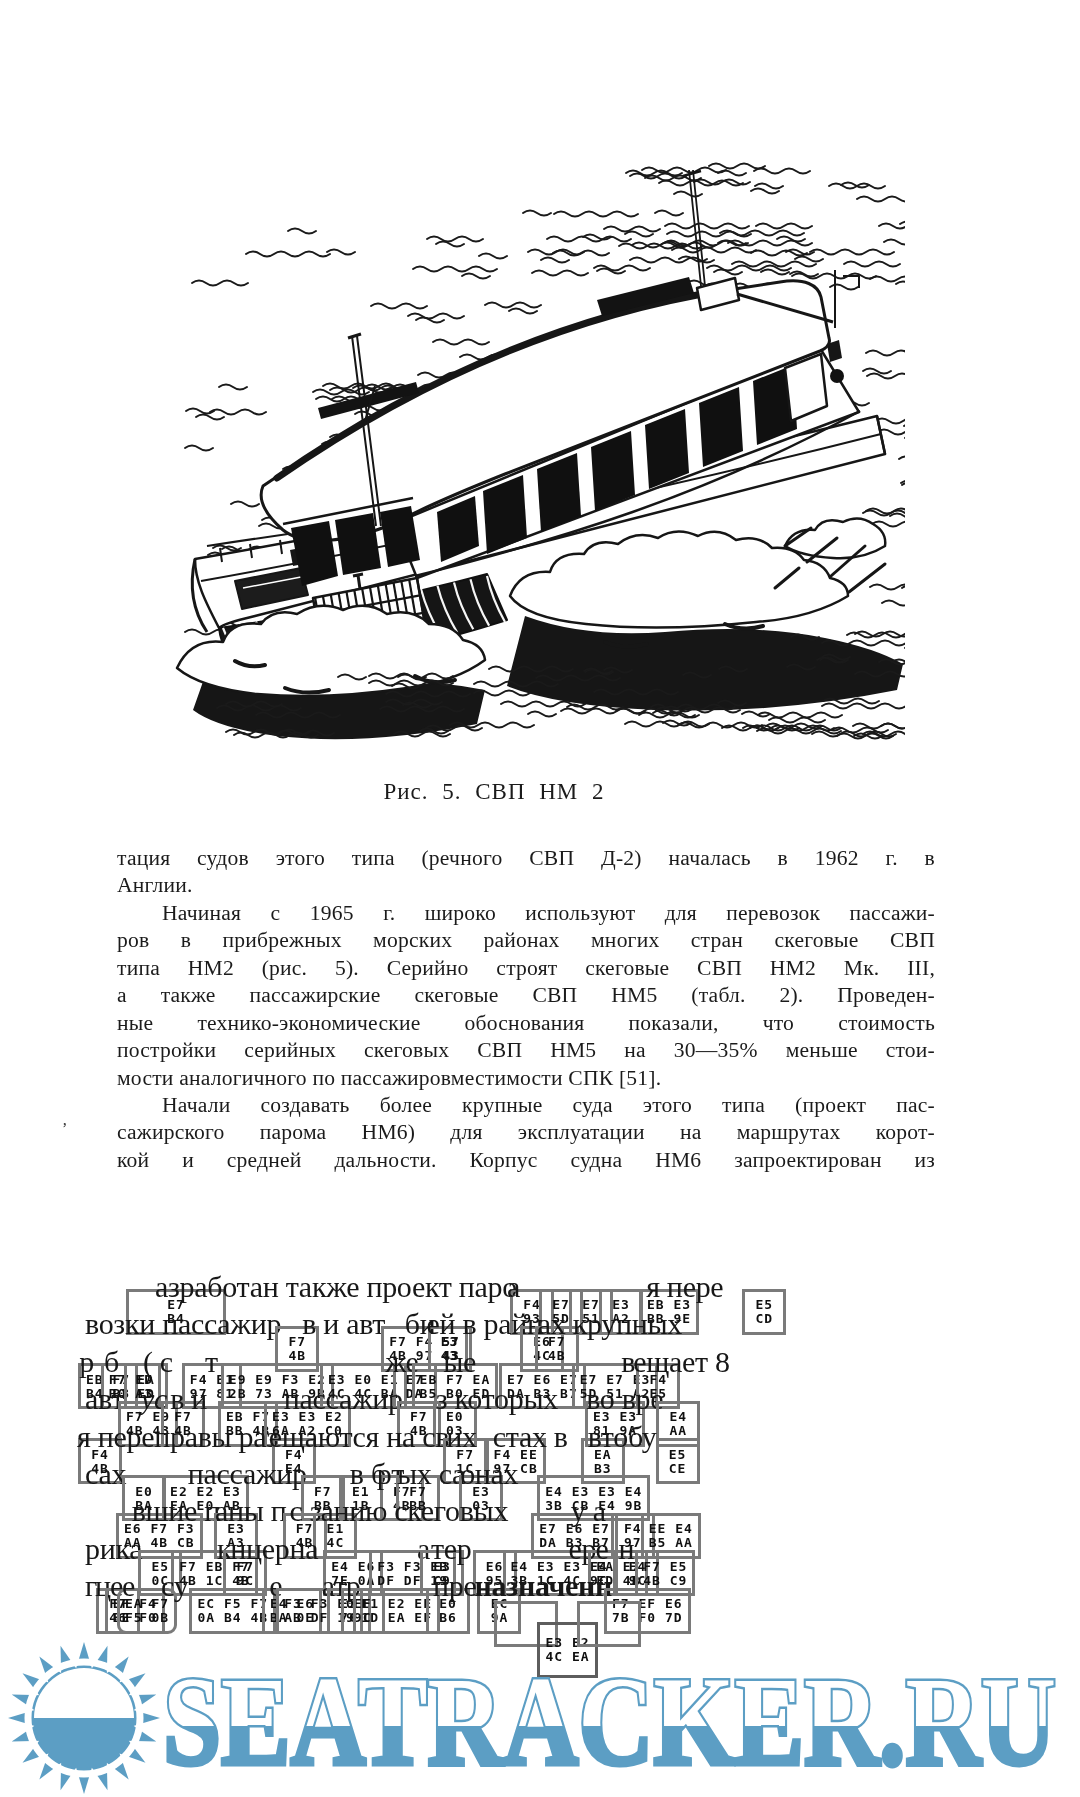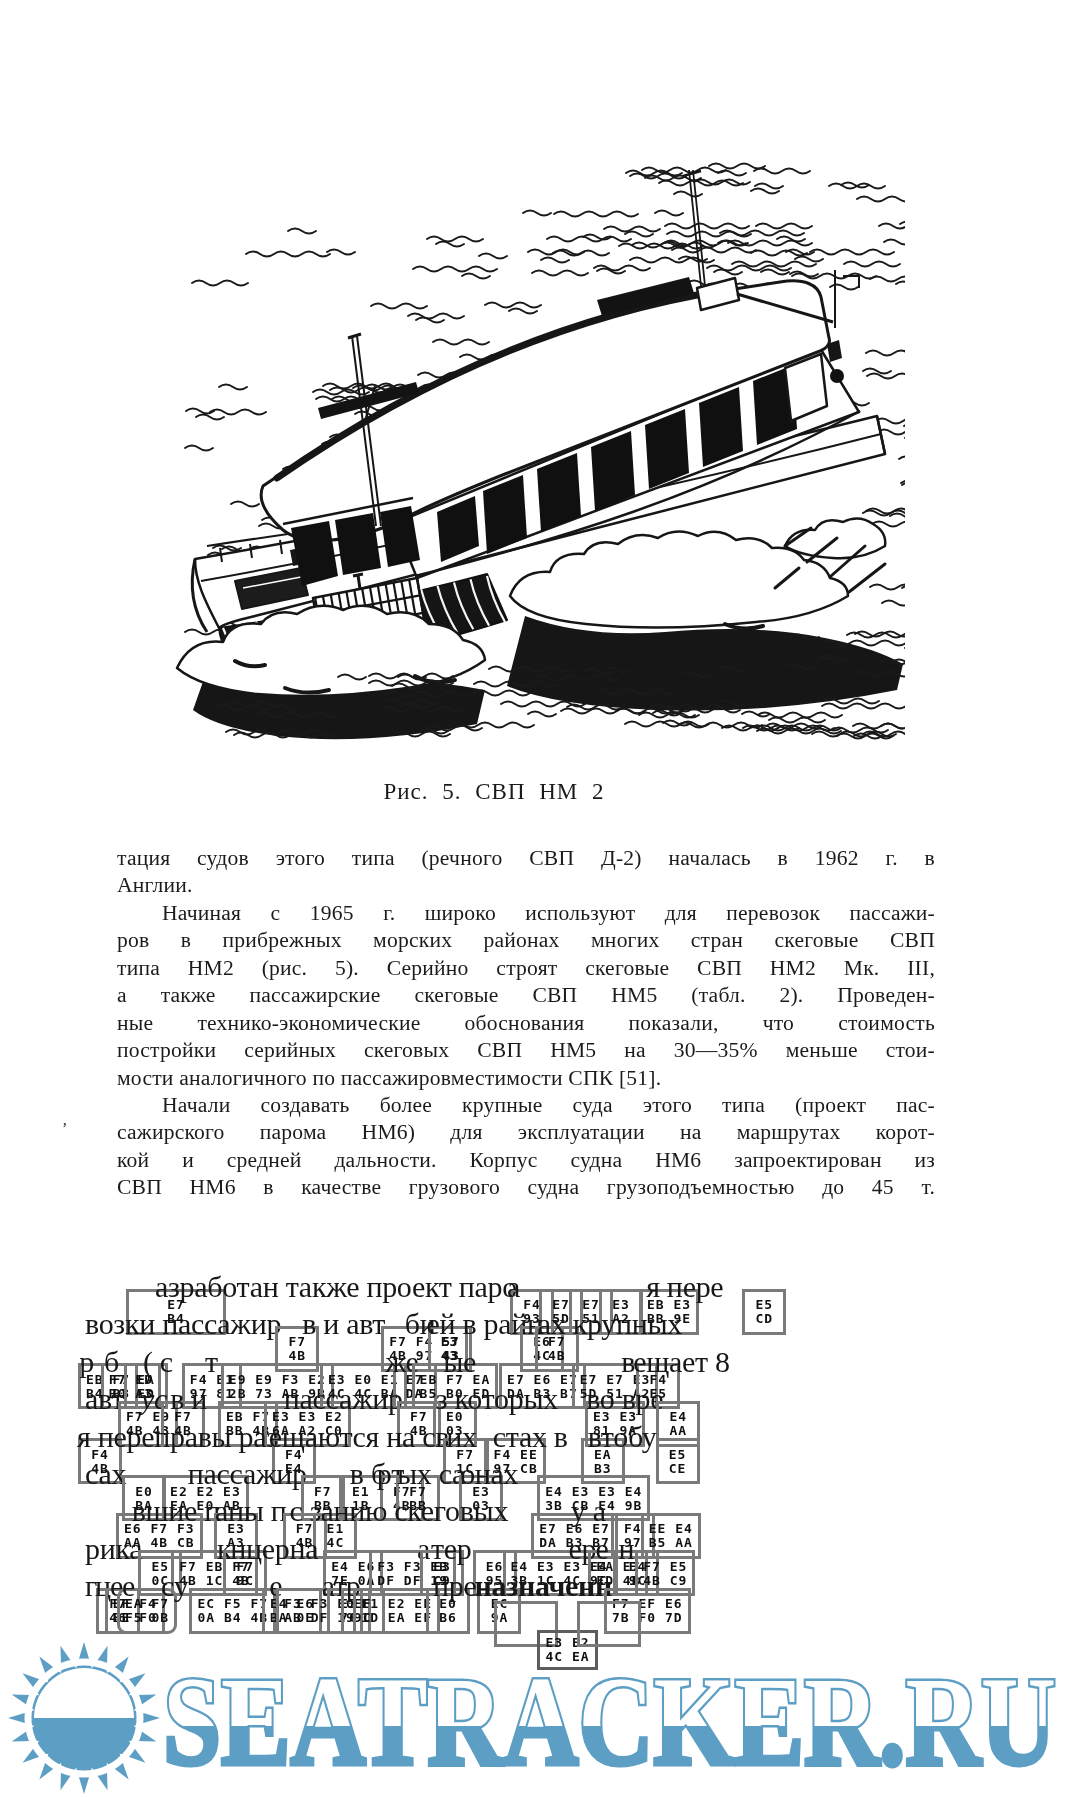--- a/index.html
+++ b/index.html
@@ -17,21 +17,21 @@
       letter-spacing:.2px;white-space:normal;}
   .bl.last{text-align-last:left;}
   .bl.ind{text-indent:45px;}
   
   .corr{position:absolute;left:85px;top:1268px;width:965px;font-size:30px;color:#171717;}
   .cline{height:37.4px;line-height:37.4px;white-space:nowrap;}
   .ct{letter-spacing:-0.3px;}
   .cbox{display:inline-flex;flex-direction:column;justify-content:center;align-items:center;
         gap:1px;border:3px solid var(--boxline);height:46px;min-width:44px;padding:0 5px;
         margin:0 -7px;vertical-align:-12px;box-sizing:border-box;background:transparent;}
-  .cbox.big{border-color:#5d5d5d;height:40px;}
+  .cbox.big{border-color:#5d5d5d;height:56px;}
   .hx{font-family:"DejaVu Sans Mono",monospace;font-weight:bold;font-size:13px;
       line-height:13px;letter-spacing:1px;color:#101010;white-space:pre;}
   .ebox{display:inline-block;border:3px solid var(--boxline);height:46px;width:50px;
         margin:0 -7px;vertical-align:-12px;box-sizing:border-box;}
   .ctail{position:absolute;left:85px;top:1601px;width:965px;text-align:center;}
   .speck{position:absolute;left:62px;top:1120px;font-size:16px;color:#333;}
   
   .wm{position:absolute;left:0;top:1638px;width:1080px;height:159px;}
 </style>
 </head>
@@ -450,21 +450,20 @@
       <div class="bl ind">Начиная с 1965 г. широко используют для перевозок пассажи-</div>
       <div class="bl">ров в прибрежных морских районах многих стран скеговые СВП</div>
       <div class="bl">типа НМ2 (рис. 5). Серийно строят скеговые СВП НМ2 Мк. III,</div>
       <div class="bl">а также пассажирские скеговые СВП НМ5 (табл. 2). Проведен-</div>
       <div class="bl">ные технико-экономические обоснования показали, что стоимость</div>
       <div class="bl">постройки серийных скеговых СВП НМ5 на 30—35% меньше стои-</div>
       <div class="bl last">мости аналогичного по пассажировместимости СПК [51].</div>
       <div class="bl ind">Начали создавать более крупные суда этого типа (проект пас-</div>
       <div class="bl">сажирского парома НМ6) для эксплуатации на маршрутах корот-</div>
       <div class="bl">кой и средней дальности. Корпус судна НМ6 запроектирован из</div>
-      <div class="bl">СВП НМ6 в качестве грузового судна грузоподъемностью до 45 т.</div>
     </div>
 
   <div class="speck">’</div>
 
   <div class="corr">
       <div class="cline" style="padding-left: 48px;"><span class="cbox" style="min-width: 100px;">
           <span class="hx">E7</span>
           <span class="hx">B4</span>
         </span><span class="ct" style="margin-left: -64px;">азработан также проект паро</span><span class="cbox">
           <span class="hx">F4</span>

